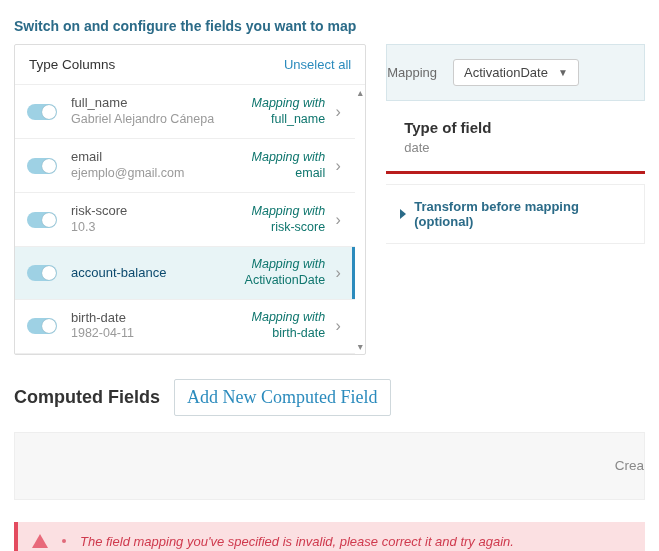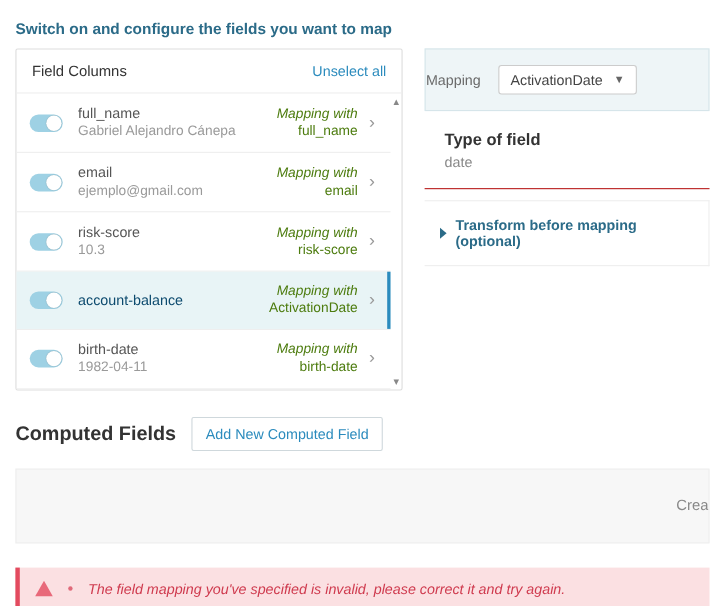--- a/index.html
+++ b/index.html
@@ -110,21 +110,21 @@
   }
   .row.selected .row-name { color: #0c4a6e; }
   .row-sample {
     color: #9a9a9a;
     font-size: 12.5px;
     line-height: 1.4;
   }
   .row-right {
     text-align: right;
     font-size: 12.5px;
-    color: #4d7c0f;
+    color: #0f766e;
     line-height: 1.25;
     margin-right: 6px;
   }
   .mw { font-style: italic; }
   .chevron {
     color: #999;
     font-size: 16px;
     width: 14px;
     text-align: center;
   }
@@ -154,21 +154,21 @@
     border: 1px solid #ccc;
     border-radius: 3px;
     padding: 5px 10px;
     color: #444;
     font-size: 13px;
     cursor: pointer;
   }
   .select .caret { font-size: 10px; color: #666; }
   .type-box {
     padding: 18px 18px 16px 18px;
-    border-bottom: 1px solid #b91c1c;
+    border-bottom: 3px solid #b91c1c;
   }
   .type-title {
     color: #333;
     font-weight: 600;
     font-size: 15px;
     margin-bottom: 4px;
   }
   .type-value {
     color: #888;
     font-size: 13px;
@@ -203,23 +203,24 @@
   .computed-title {
     color: #333;
     font-weight: 700;
     font-size: 18px;
   }
   .btn-outline {
     border: 1px solid #cfd8dc;
     color: #2b8bbd;
     background: #fff;
     padding: 7px 12px;
-    font-size: 13px;
+    font-size: 18px;
     border-radius: 2px;
     cursor: pointer;
+    font-family: Liberation Serif, serif;
   }
   .placeholder-box {
     margin: 6px 14px 0 14px;
     background: #f7f7f7;
     border: 1px solid #eee;
     height: 68px;
     display: flex;
     align-items: center;
     justify-content: flex-end;
     padding-right: 0;
@@ -257,21 +258,21 @@
 </style>
 </head>
 <body>
 
 <div class="page-title">Switch on and configure the fields you want to map</div>
 
 <div class="main-row">
 
   <div class="filecols">
     <div class="filecols-header">
-      <span class="filecols-title">Field Columns</span>
+      <span class="filecols-title">Type Columns</span>
       <span class="unselect">Unselect all</span>
     </div>
 
     <div class="rows-wrap">
       <div class="scroll-up"></div>
 
       <div class="row">
         <div class="toggle"></div>
         <div class="row-main">
           <div class="row-name">full_name</div>

